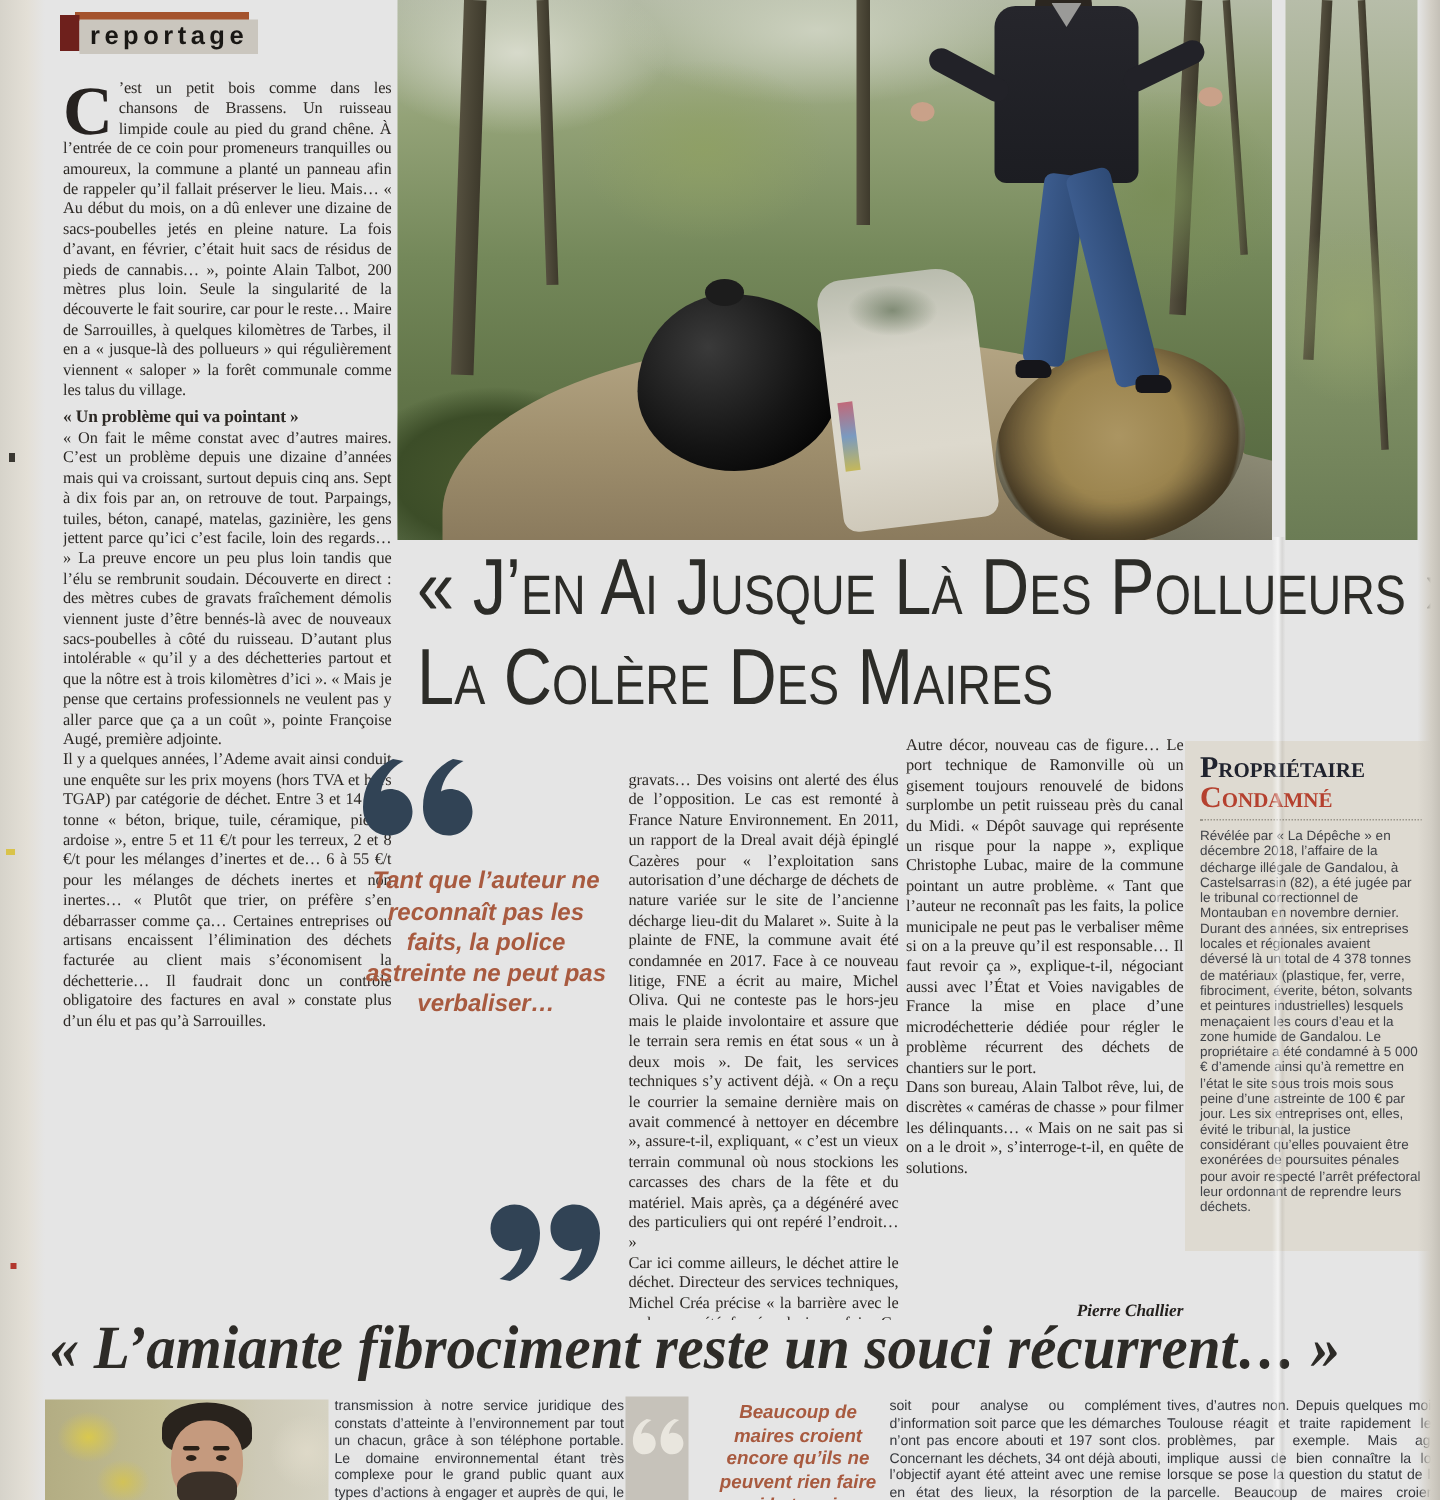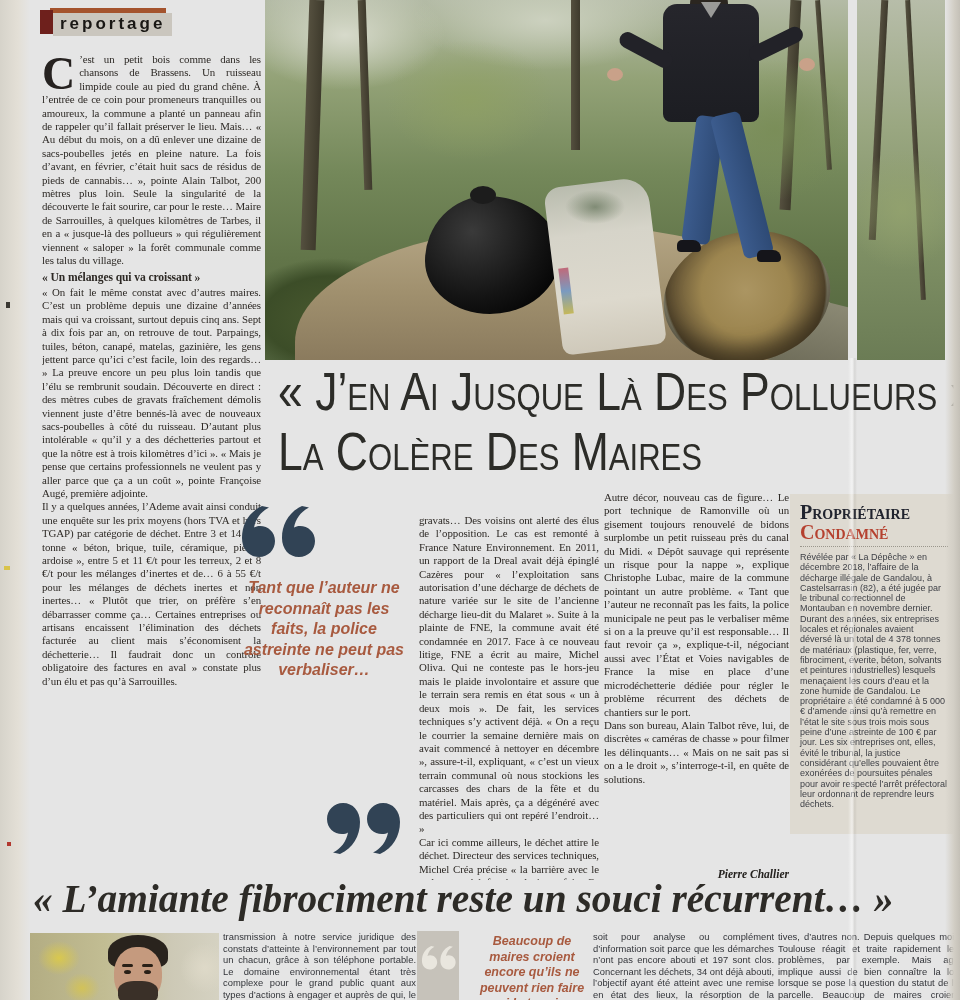--- a/index.html
+++ b/index.html
@@ -171,21 +171,21 @@
     <div class="leaf" style="position:absolute;left:-10px;top:150px;width:110px;height:120px;border-radius:50%;background:radial-gradient(closest-side,rgba(150,165,110,.7),rgba(150,165,110,0));"></div>
   </div>
 
   <div class="headline">
     <div class="l">« J’en Ai Jusque Là Des Pollueurs »…</div>
     <div class="l">La Colère Des Maires</div>
   </div>
 
   <div class="colserif col-left">
     <p><span class="dropcap">C</span><span>’est un petit bois comme dans les chansons de Brassens. Un ruisseau limpide coule au pied du grand chêne. À l’entrée de ce coin pour promeneurs tranquilles ou amoureux, la commune a planté un panneau afin de rappeler qu’il fallait préserver le lieu. Mais… « Au début du mois, on a dû enlever une dizaine de sacs-poubelles jetés en pleine nature. La fois d’avant, en février, c’était huit sacs de résidus de pieds de cannabis… », pointe Alain Talbot, 200 mètres plus loin. Seule la singularité de la découverte le fait sourire, car pour le reste… Maire de Sarrouilles, à quelques kilomètres de Tarbes, il en a « jusque-là des pollueurs » qui régulièrement viennent « saloper » la forêt communale comme les talus du village.</span></p>
-    <p class="subhead">« Un mélanges qui va croissant »</p>
+    <p class="subhead">« Un problème qui va pointant »</p>
     <p>« On fait le même constat avec d’autres maires. C’est un problème depuis une dizaine d’années mais qui va croissant, surtout depuis cinq ans. Sept à dix fois par an, on retrouve de tout. Parpaings, tuiles, béton, canapé, matelas, gazinière, les gens jettent parce qu’ici c’est facile, loin des regards… » La preuve encore un peu plus loin tandis que l’élu se rembrunit soudain. Découverte en direct : des mètres cubes de gravats fraîchement démolis viennent juste d’être bennés-là avec de nouveaux sacs-poubelles à côté du ruisseau. D’autant plus intolérable « qu’il y a des déchetteries partout et que la nôtre est à trois kilomètres d’ici ». « Mais je pense que certains professionnels ne veulent pas y aller parce que ça a un coût », pointe Françoise Augé, première adjointe.</p>
     <p>Il y a quelques années, l’Ademe avait ainsi conduit une enquête sur les prix moyens (hors TVA et hors TGAP) par catégorie de déchet. Entre 3 et 14 € la tonne « béton, brique, tuile, céramique, pierre, ardoise », entre 5 et 11 €/t pour les terreux, 2 et 8 €/t pour les mélanges d’inertes et de… 6 à 55 €/t pour les mélanges de déchets inertes et non inertes… « Plutôt que trier, on préfère s’en débarrasser comme ça… Certaines entreprises ou artisans encaissent l’élimination des déchets facturée au client mais s’économisent la déchetterie… Il faudrait donc un contrôle obligatoire des factures en aval » constate plus d’un élu et pas qu’à Sarrouilles.</p>
   </div>
 
   <div class="pq">
     <svg class="qmark" style="left:0;top:6px;" width="78" height="56" viewBox="0 0 78 56">
       <g fill="#314355">
         <path d="M22 2 C9 8 2 20 2 34 C2 45 9 53 19 53 C28 53 35 46 35 37 C35 28 28 22 20 22 C17.5 22 15.5 22.6 14 23.6 C15.6 14.6 21 7.6 29 3.4 Z"></path>
         <path d="M62 2 C49 8 42 20 42 34 C42 45 49 53 59 53 C68 53 75 46 75 37 C75 28 68 22 60 22 C57.5 22 55.5 22.6 54 23.6 C55.6 14.6 61 7.6 69 3.4 Z"></path>
       </g>

